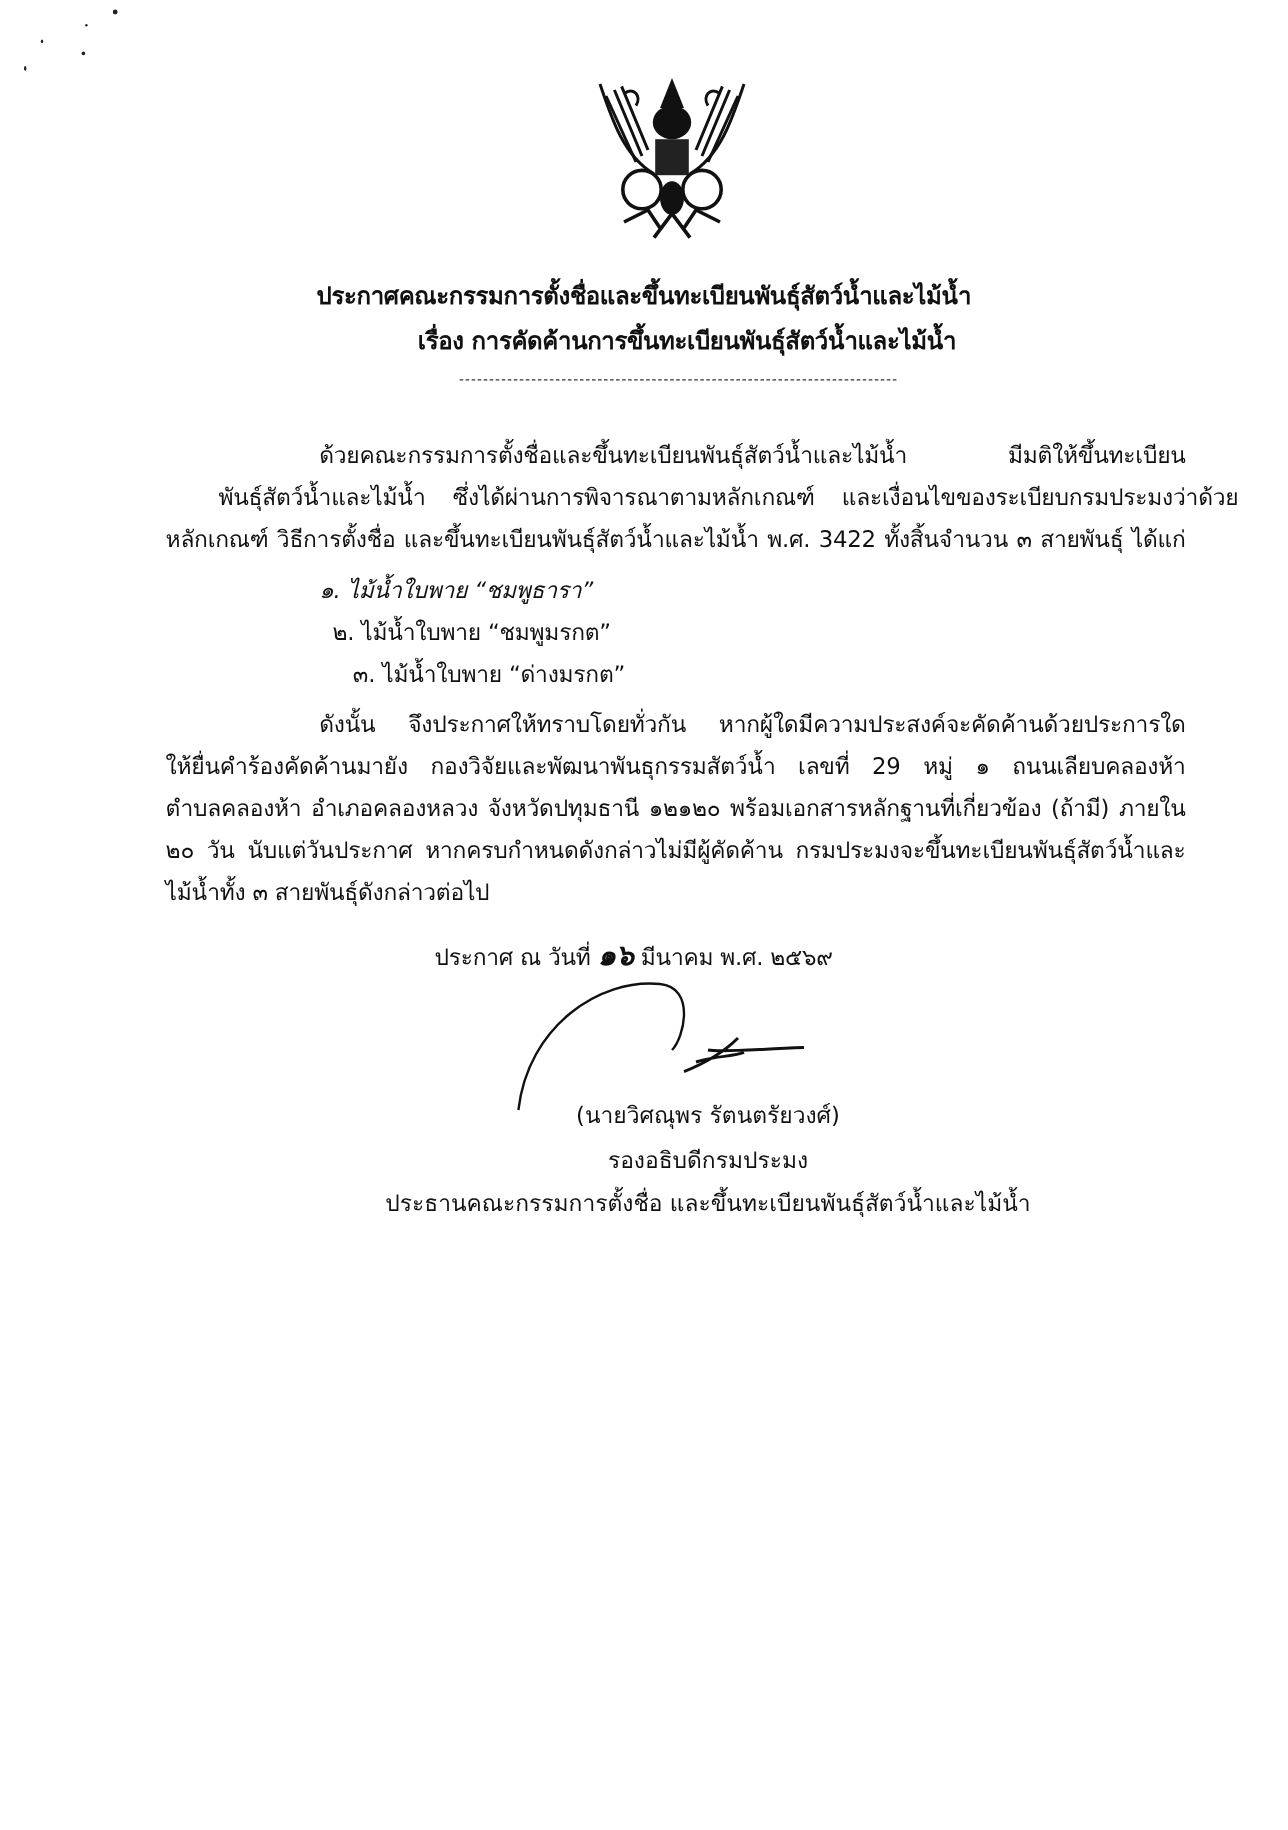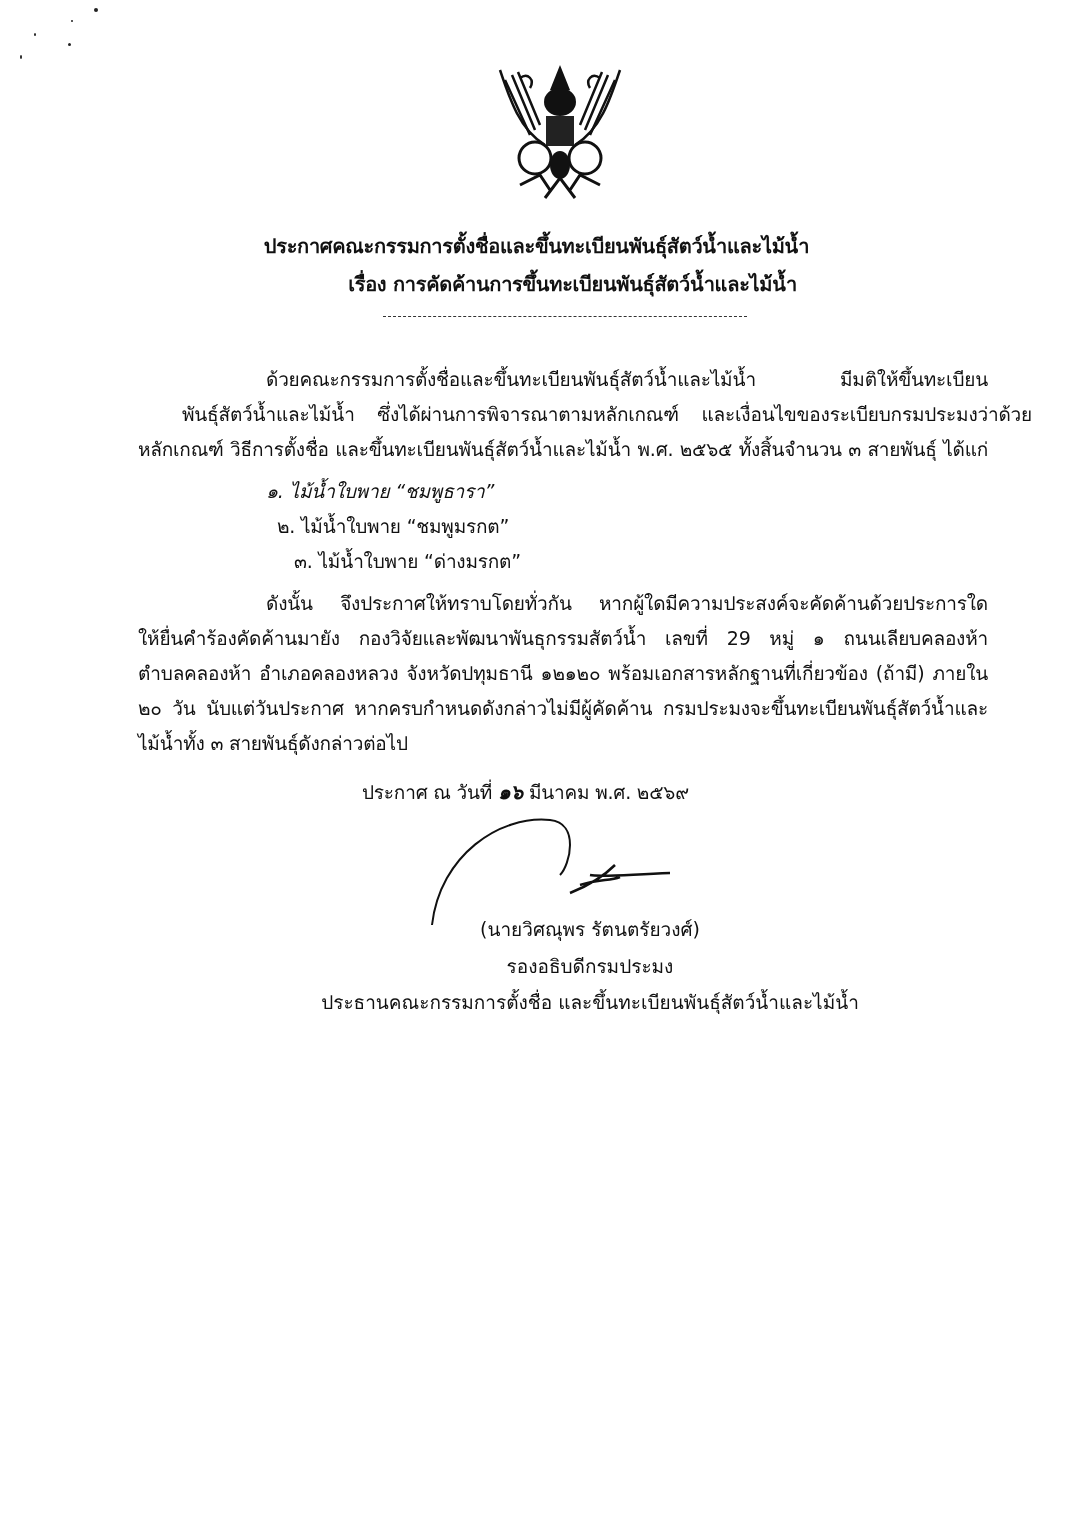--- a/index.html
+++ b/index.html
@@ -17,21 +17,21 @@
   .rule {
     position: absolute; left: 383px; top: 316px; width: 364px;
     border-top: 1px dashed #333; height: 0;
   }
   .line {
     position: absolute; font-size: 19px; white-space: nowrap; letter-spacing: -0.2px;
   }
   .justify { text-align: justify; text-align-last: justify; }
   .sig { position: absolute; left: 420px; top: 815px; width: 260px; height: 120px; }
   .center { position: absolute; left: 0; width: 1180px; text-align: center; font-size: 19px; }
-  .hand { font-family: Liberation Sans, sans-serif; font-weight: bold; font-style: italic; font-size: 20px; margin-top: 20px; }
+  .hand { font-family: Liberation Sans, sans-serif; font-weight: bold; font-style: italic; font-size: 24px; margin-top: 20px; }
 </style>
 </head>
 <body>
 
 <div class="speck" style="left:94px;top:8px;width:4px;height:4px;"></div>
 <div class="speck" style="left:71px;top:20px;width:2px;height:2px;"></div>
 <div class="speck" style="left:34px;top:33px;width:2px;height:3px;"></div>
 <div class="speck" style="left:68px;top:43px;width:3px;height:3px;"></div>
 <div class="speck" style="left:20px;top:55px;width:2px;height:4px;"></div>
 
@@ -52,21 +52,21 @@
   <ellipse cx="70" cy="115" rx="10" ry="14" fill="#111"></ellipse>
   <path d="M30 135 L50 125 L60 140 M110 135 L90 125 L80 140 M55 148 L70 128 L85 148" fill="none" stroke="#111" stroke-width="3"></path>
 </svg>
 
 <div class="title" style="top:230px;">ประกาศคณะกรรมการตั้งชื่อและขึ้นทะเบียนพันธุ์สัตว์น้ำและไม้น้ำ</div>
 <div class="title" style="top:268px;margin-left:36px;">เรื่อง  การคัดค้านการขึ้นทะเบียนพันธุ์สัตว์น้ำและไม้น้ำ</div>
 <div class="rule"></div>
 
 <div class="line justify" style="left:266px;top:364px;width:722px;">ด้วยคณะกรรมการตั้งชื่อและขึ้นทะเบียนพันธุ์สัตว์น้ำและไม้น้ำ มีมติให้ขึ้นทะเบียน</div>
 <div class="line justify" style="left:138px;top:399px;width:850px;margin-left:44px;">พันธุ์สัตว์น้ำและไม้น้ำ ซึ่งได้ผ่านการพิจารณาตามหลักเกณฑ์ และเงื่อนไขของระเบียบกรมประมงว่าด้วย</div>
-<div class="line justify" style="left:138px;top:434px;width:850px;">หลักเกณฑ์ วิธีการตั้งชื่อ และขึ้นทะเบียนพันธุ์สัตว์น้ำและไม้น้ำ พ.ศ. ๒๕๖๕ ทั้งสิ้นจำนวน ๓ สายพันธุ์ ได้แก่</div>
+<div class="line justify" style="left:138px;top:434px;width:850px;">หลักเกณฑ์ วิธีการตั้งชื่อ และขึ้นทะเบียนพันธุ์สัตว์น้ำและไม้น้ำ พ.ศ. 3422 ทั้งสิ้นจำนวน ๓ สายพันธุ์ ได้แก่</div>
 
 <div class="line" style="left:266px;top:476px;font-style:italic;">๑. ไม้น้ำใบพาย “ชมพูธารา”</div>
 <div class="line" style="left:266px;top:511px;margin-left:11px;">๒. ไม้น้ำใบพาย “ชมพูมรกต”</div>
 <div class="line" style="left:266px;top:546px;margin-left:28px;">๓. ไม้น้ำใบพาย “ด่างมรกต”</div>
 
 <div class="line justify" style="left:266px;top:588px;width:722px;">ดังนั้น จึงประกาศให้ทราบโดยทั่วกัน หากผู้ใดมีความประสงค์จะคัดค้านด้วยประการใด</div>
 <div class="line justify" style="left:138px;top:623px;width:850px;">ให้ยื่นคำร้องคัดค้านมายัง กองวิจัยและพัฒนาพันธุกรรมสัตว์น้ำ เลขที่ 29 หมู่ ๑ ถนนเลียบคลองห้า</div>
 <div class="line justify" style="left:138px;top:658px;width:850px;">ตำบลคลองห้า อำเภอคลองหลวง จังหวัดปทุมธานี ๑๒๑๒๐ พร้อมเอกสารหลักฐานที่เกี่ยวข้อง (ถ้ามี) ภายใน</div>
 <div class="line justify" style="left:138px;top:693px;width:850px;">๒๐ วัน นับแต่วันประกาศ หากครบกำหนดดังกล่าวไม่มีผู้คัดค้าน กรมประมงจะขึ้นทะเบียนพันธุ์สัตว์น้ำและ</div>
 <div class="line" style="left:138px;top:728px;">ไม้น้ำทั้ง ๓ สายพันธุ์ดังกล่าวต่อไป</div>

